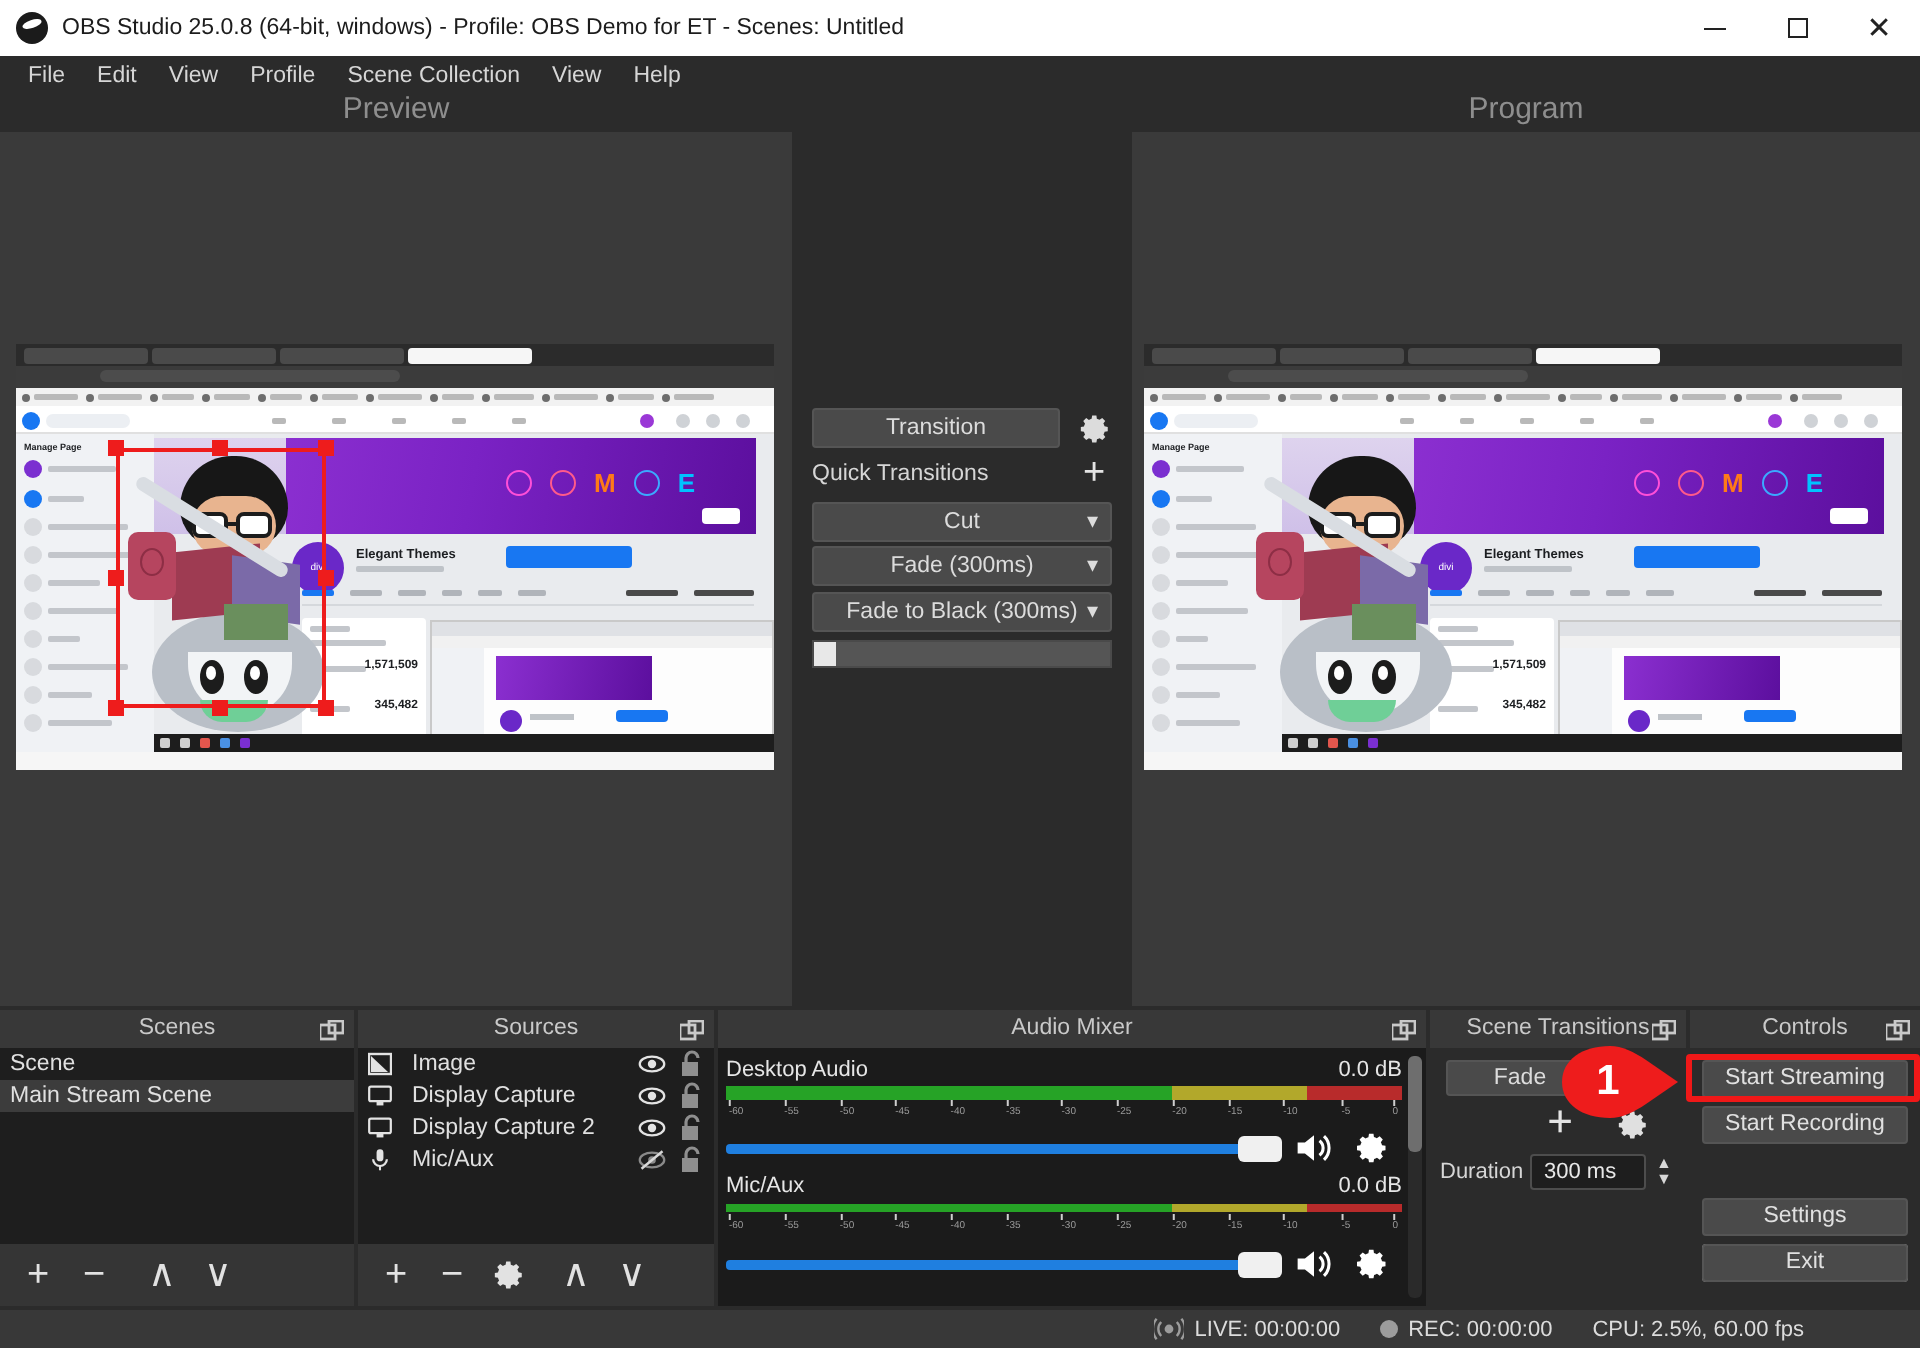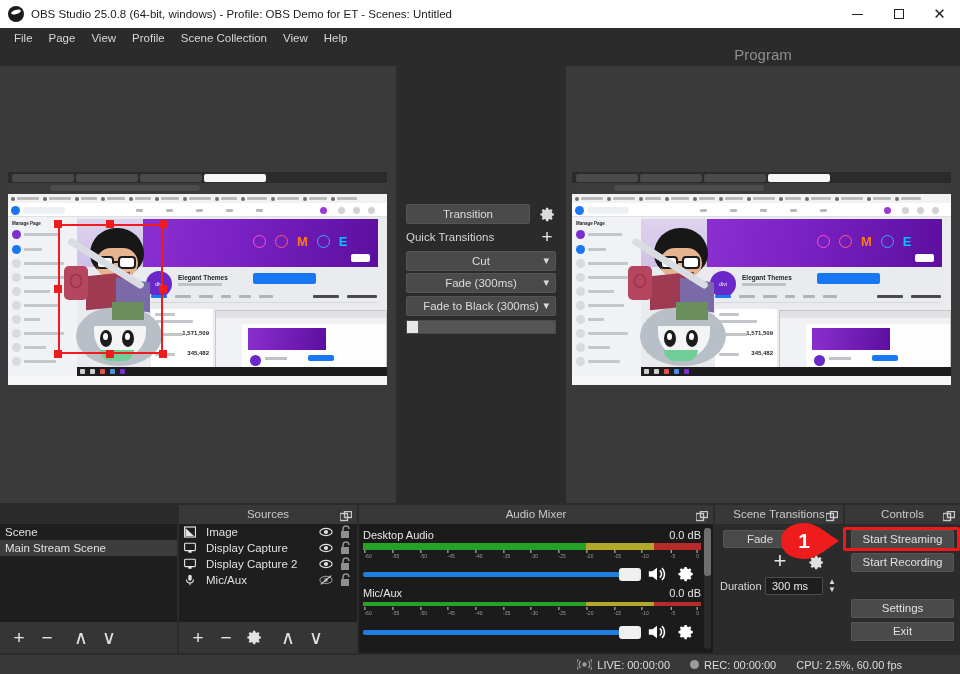--- a/index.html
+++ b/index.html
@@ -306,28 +306,29 @@
           <div class="gl-max"></div>
         </div>
       <div class="tb-btn">
           <span class="gl-cls">✕</span>
         </div>
     </div>
   </div>
 
   <div class="menubar">
     <div class="menuitem">File</div>
-    <div class="menuitem">Page</div>
+    <div class="menuitem">Edit</div>
     <div class="menuitem">View</div>
     <div class="menuitem">Profile</div>
     <div class="menuitem">Scene Collection</div>
     <div class="menuitem">View</div>
     <div class="menuitem">Help</div>
   </div>
 
+  <div class="pv-hdr" id="preview-header">Preview</div>
   <div class="pv-hdr" id="program-header">Program</div>
 
   <div class="canvas-area" id="preview-area">
     <div class="screen" id="preview-screen">
 
       <div class="mb-tabs">
         <div class="mb-tab" style="left:4px;width:62px;"></div>
         <div class="mb-tab" style="left:68px;width:62px;"></div>
         <div class="mb-tab" style="left:132px;width:62px;"></div>
         <div class="mb-tab act" style="left:196px;width:62px;"></div>
@@ -659,20 +660,29 @@
         <div style="position:absolute;left:56px;top:58px;width:34px;height:30px;background:#7b6aa8;transform:skewY(8deg);"></div>
         <div style="position:absolute;left:52px;top:80px;width:32px;height:18px;background:#6a8f5d;"></div>
         <div style="position:absolute;left:4px;top:44px;width:24px;height:34px;border-radius:5px;background:#b6455f;"></div>
         <div style="position:absolute;left:10px;top:52px;width:12px;height:14px;border:1.5px solid #8d2e45;border-radius:50%;"></div>
         <div style="position:absolute;left:2px;top:38px;width:88px;height:7px;border-radius:4px;background:#d9dde2;transform:rotate(32deg);"></div>
       </div>
     </div>
   </div>
 
   <div class="dock" id="scenes-dock">
+    <div class="dock-hdr">
+      <span>Scenes</span>
+      <span class="dock-pop">
+        <svg width="12" height="11" viewBox="0 0 12 11">
+            <rect x="0" y="2.5" width="7.5" height="7" fill="none" stroke="#c9c9c9" stroke-width="1.4"></rect>
+            <rect x="4.5" y="0.5" width="7" height="6" fill="none" stroke="#c9c9c9" stroke-width="1.4"></rect>
+          </svg>
+      </span>
+    </div>
     <div class="dock-body">
       <div class="listarea">
         <div class="listrow">Scene</div>
         <div class="listrow sel">Main Stream Scene</div>
       </div>
       <div class="toolbar">
         <div class="tbtn">+</div>
         <div class="tbtn">−</div>
         <div class="tbtn" style="margin-left:6px;">∧</div>
         <div class="tbtn">∨</div>

